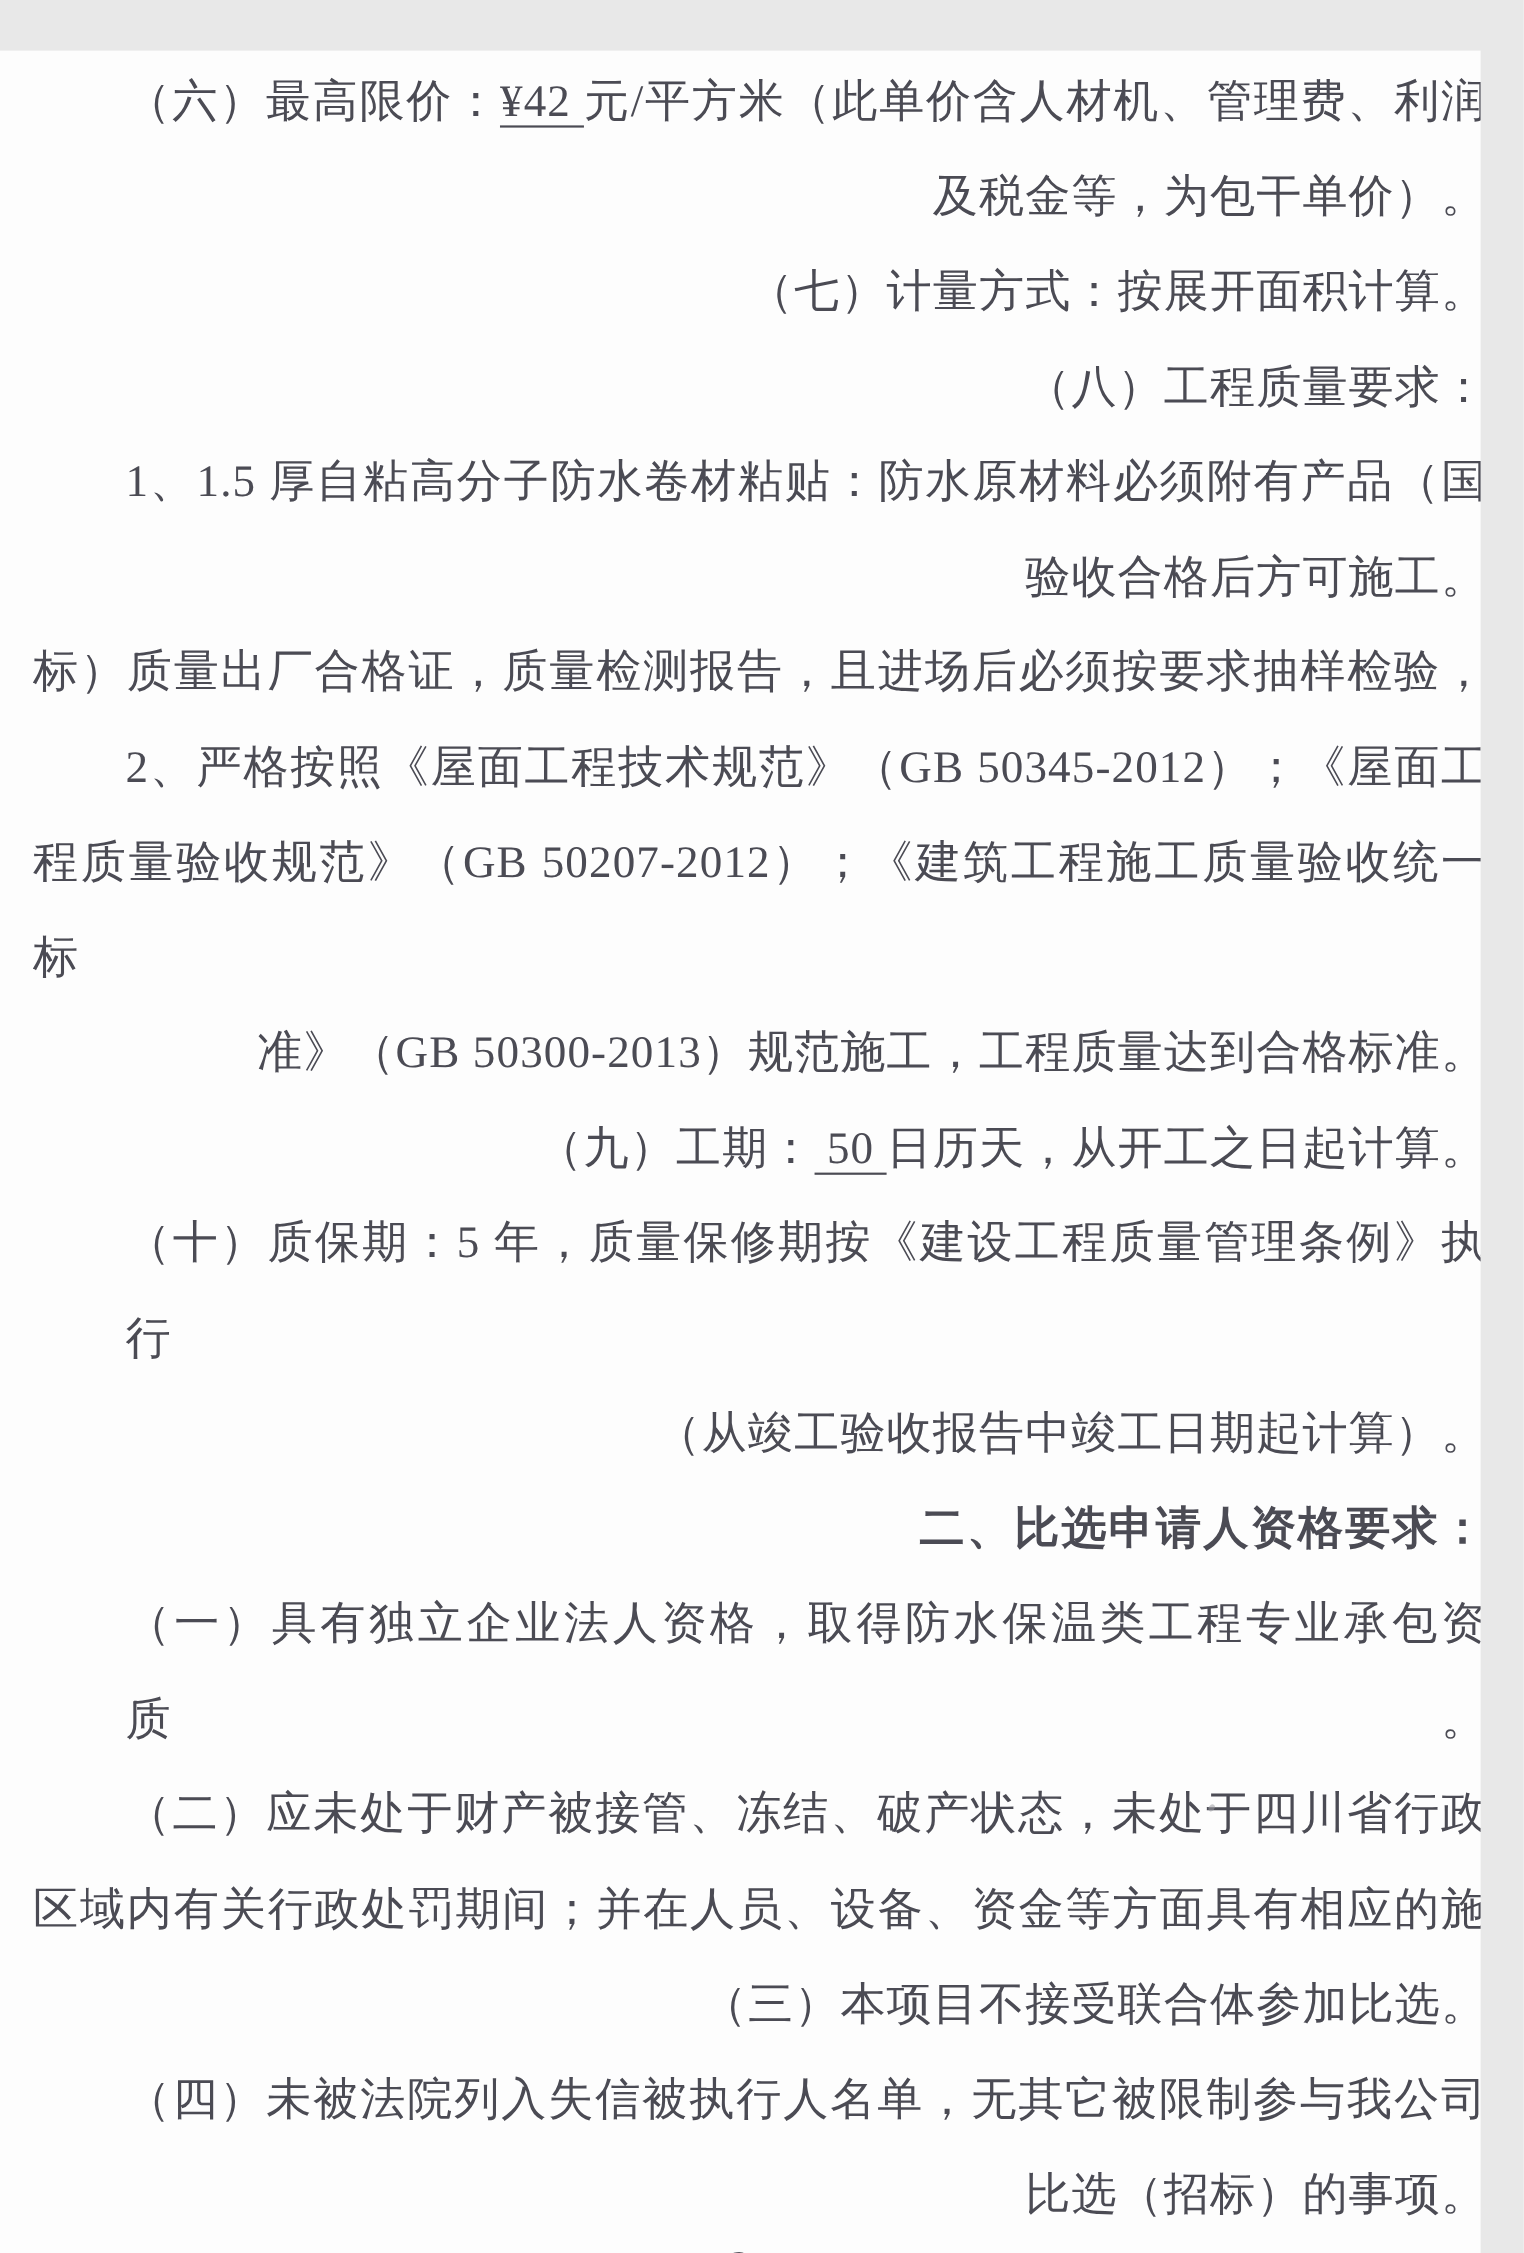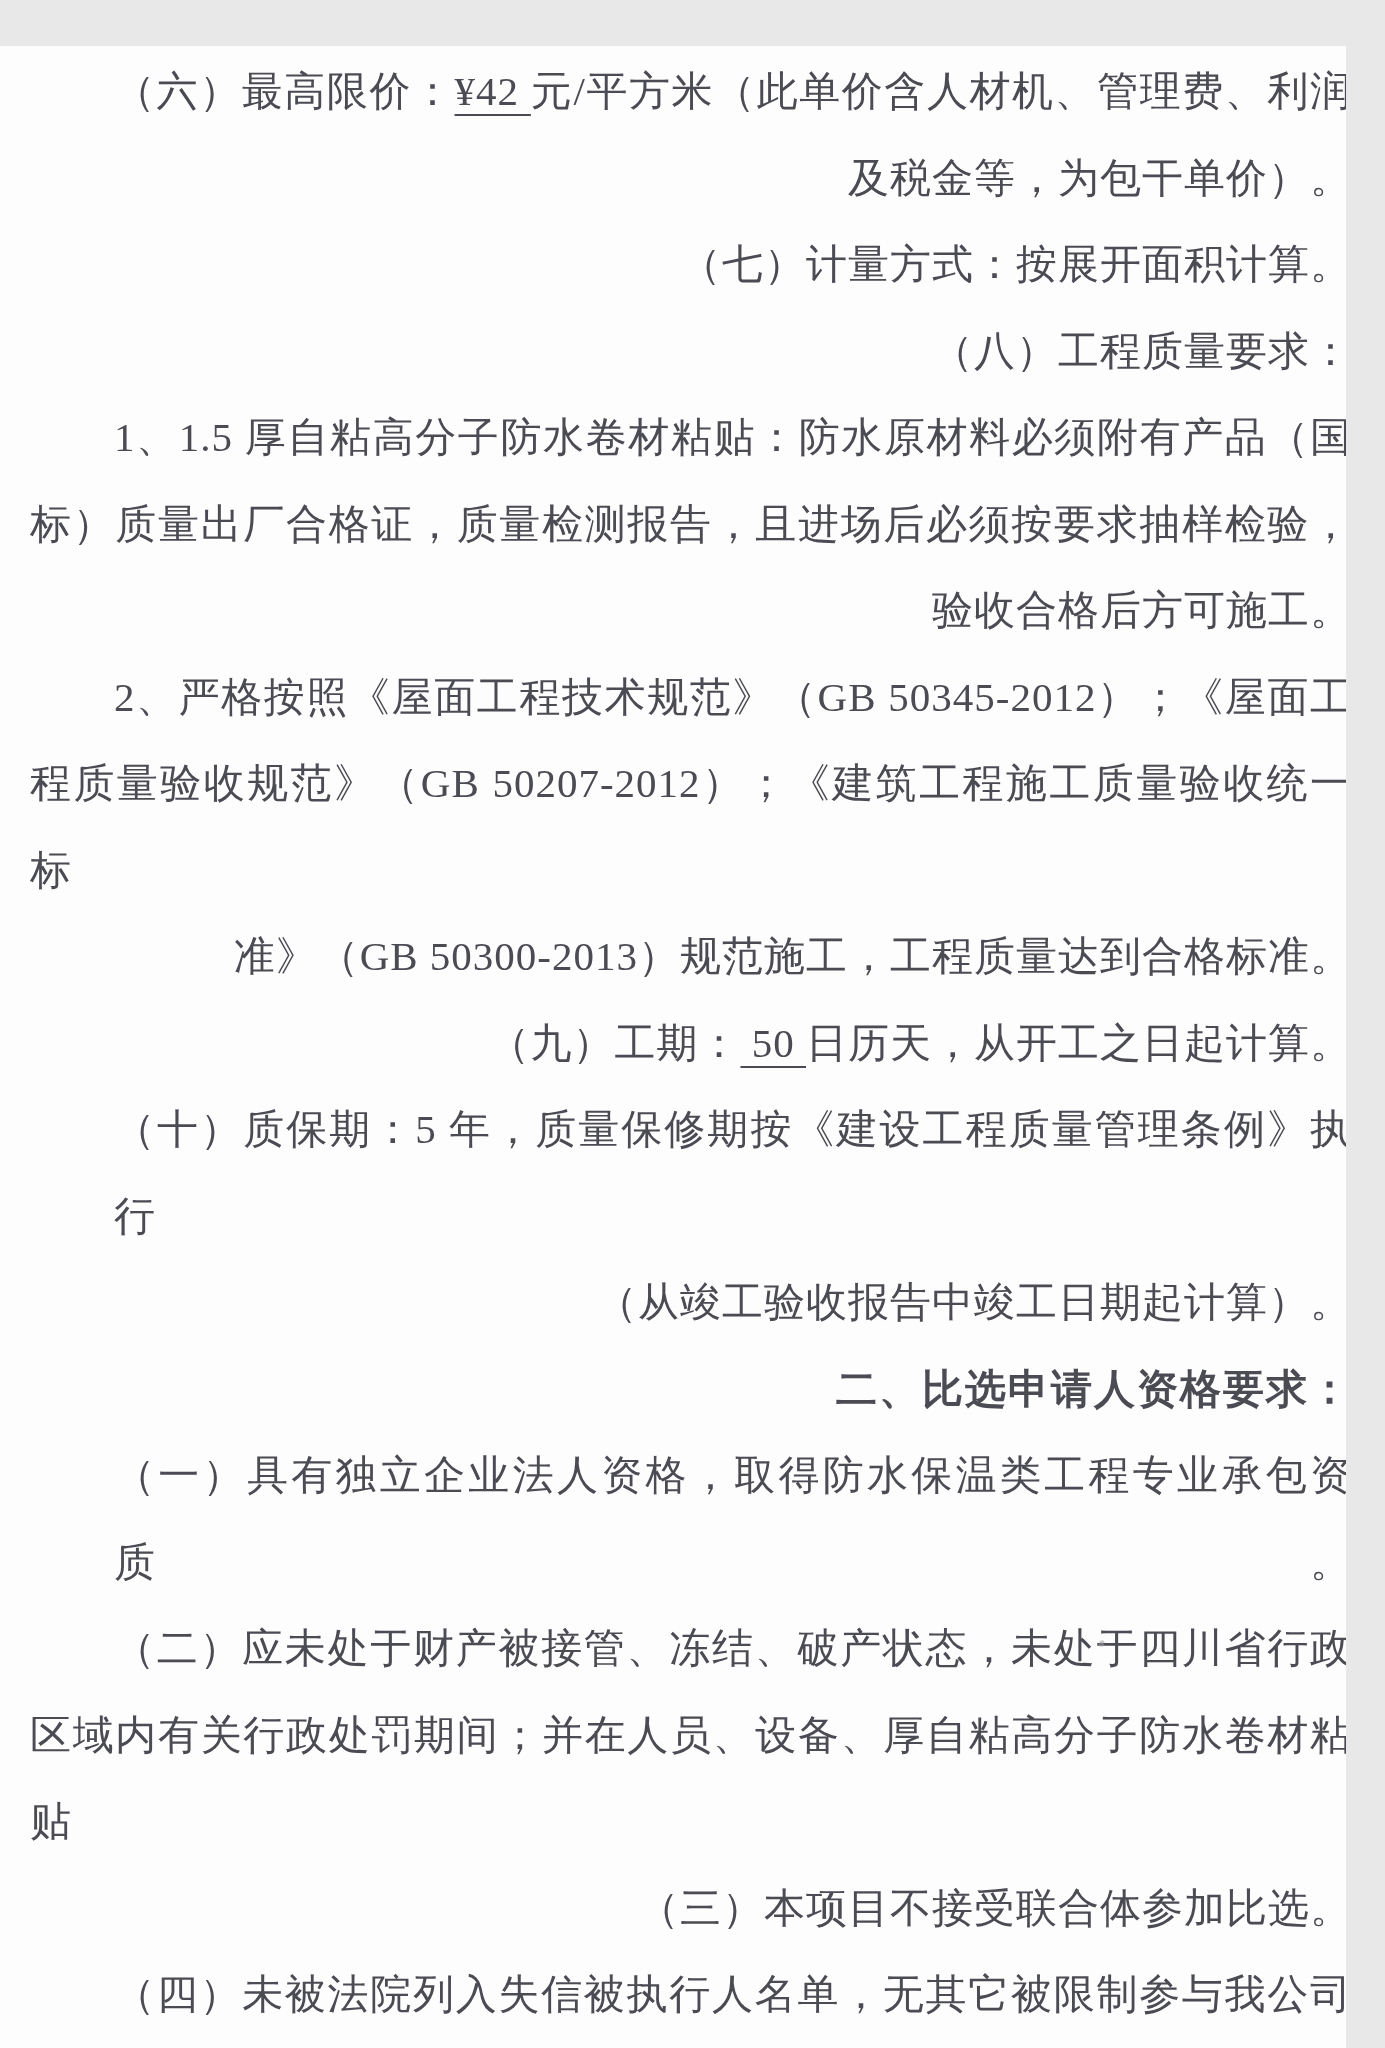--- a/index.html
+++ b/index.html
@@ -72,38 +72,38 @@
 
     <p class="ln indent justify"><span>（六）最高限价：</span><span class="u">¥42 </span><span>元/平方米（此单价含人材机、管理费、利润</span></p>
 
     <p class="ln">及税金等，为包干单价）。</p>
 
     <p class="ln indent">（七）计量方式：按展开面积计算。</p>
 
     <p class="ln indent">（八）工程质量要求：</p>
 
     <p class="ln indent justify">1、1.5 厚自粘高分子防水卷材粘贴：防水原材料必须附有产品（国</p>
+    <p class="ln">验收合格后方可施工。</p>
     <p class="ln justify">标）质量出厂合格证，质量检测报告，且进场后必须按要求抽样检验，</p>
-    <p class="ln">验收合格后方可施工。</p>
 
     <p class="ln indent justify">2、严格按照《屋面工程技术规范》（GB 50345-2012）；《屋面工</p>
     <p class="ln justify">程质量验收规范》（GB 50207-2012）；《建筑工程施工质量验收统一标</p>
     <p class="ln">准》（GB 50300-2013）规范施工，工程质量达到合格标准。</p>
 
     <p class="ln indent"><span>（九）工期：</span><span class="u"> 50 </span><span>日历天，从开工之日起计算。</span></p>
 
     <p class="ln indent justify">（十）质保期：5 年，质量保修期按《建设工程质量管理条例》执行</p>
     <p class="ln">（从竣工验收报告中竣工日期起计算）。</p>
 
     <p class="ln indent bold">二、比选申请人资格要求：</p>
 
     <p class="ln indent justify">（一）具有独立企业法人资格，取得防水保温类工程专业承包资质。</p>
 
     <p class="ln indent justify">（二）应未处于财产被接管、冻结、破产状态，未处于四川省行政</p>
-    <p class="ln justify">区域内有关行政处罚期间；并在人员、设备、厚自粘高分子防水卷材粘贴</p>
+    <p class="ln justify">区域内有关行政处罚期间；并在人员、设备、资金等方面具有相应的施</p>
 
     <p class="ln indent">（三）本项目不接受联合体参加比选。</p>
 
     <p class="ln indent justify">（四）未被法院列入失信被执行人名单，无其它被限制参与我公司</p>
     <p class="ln">比选（招标）的事项。</p>
 
   </div>
 
   <div class="speck"></div>
 

